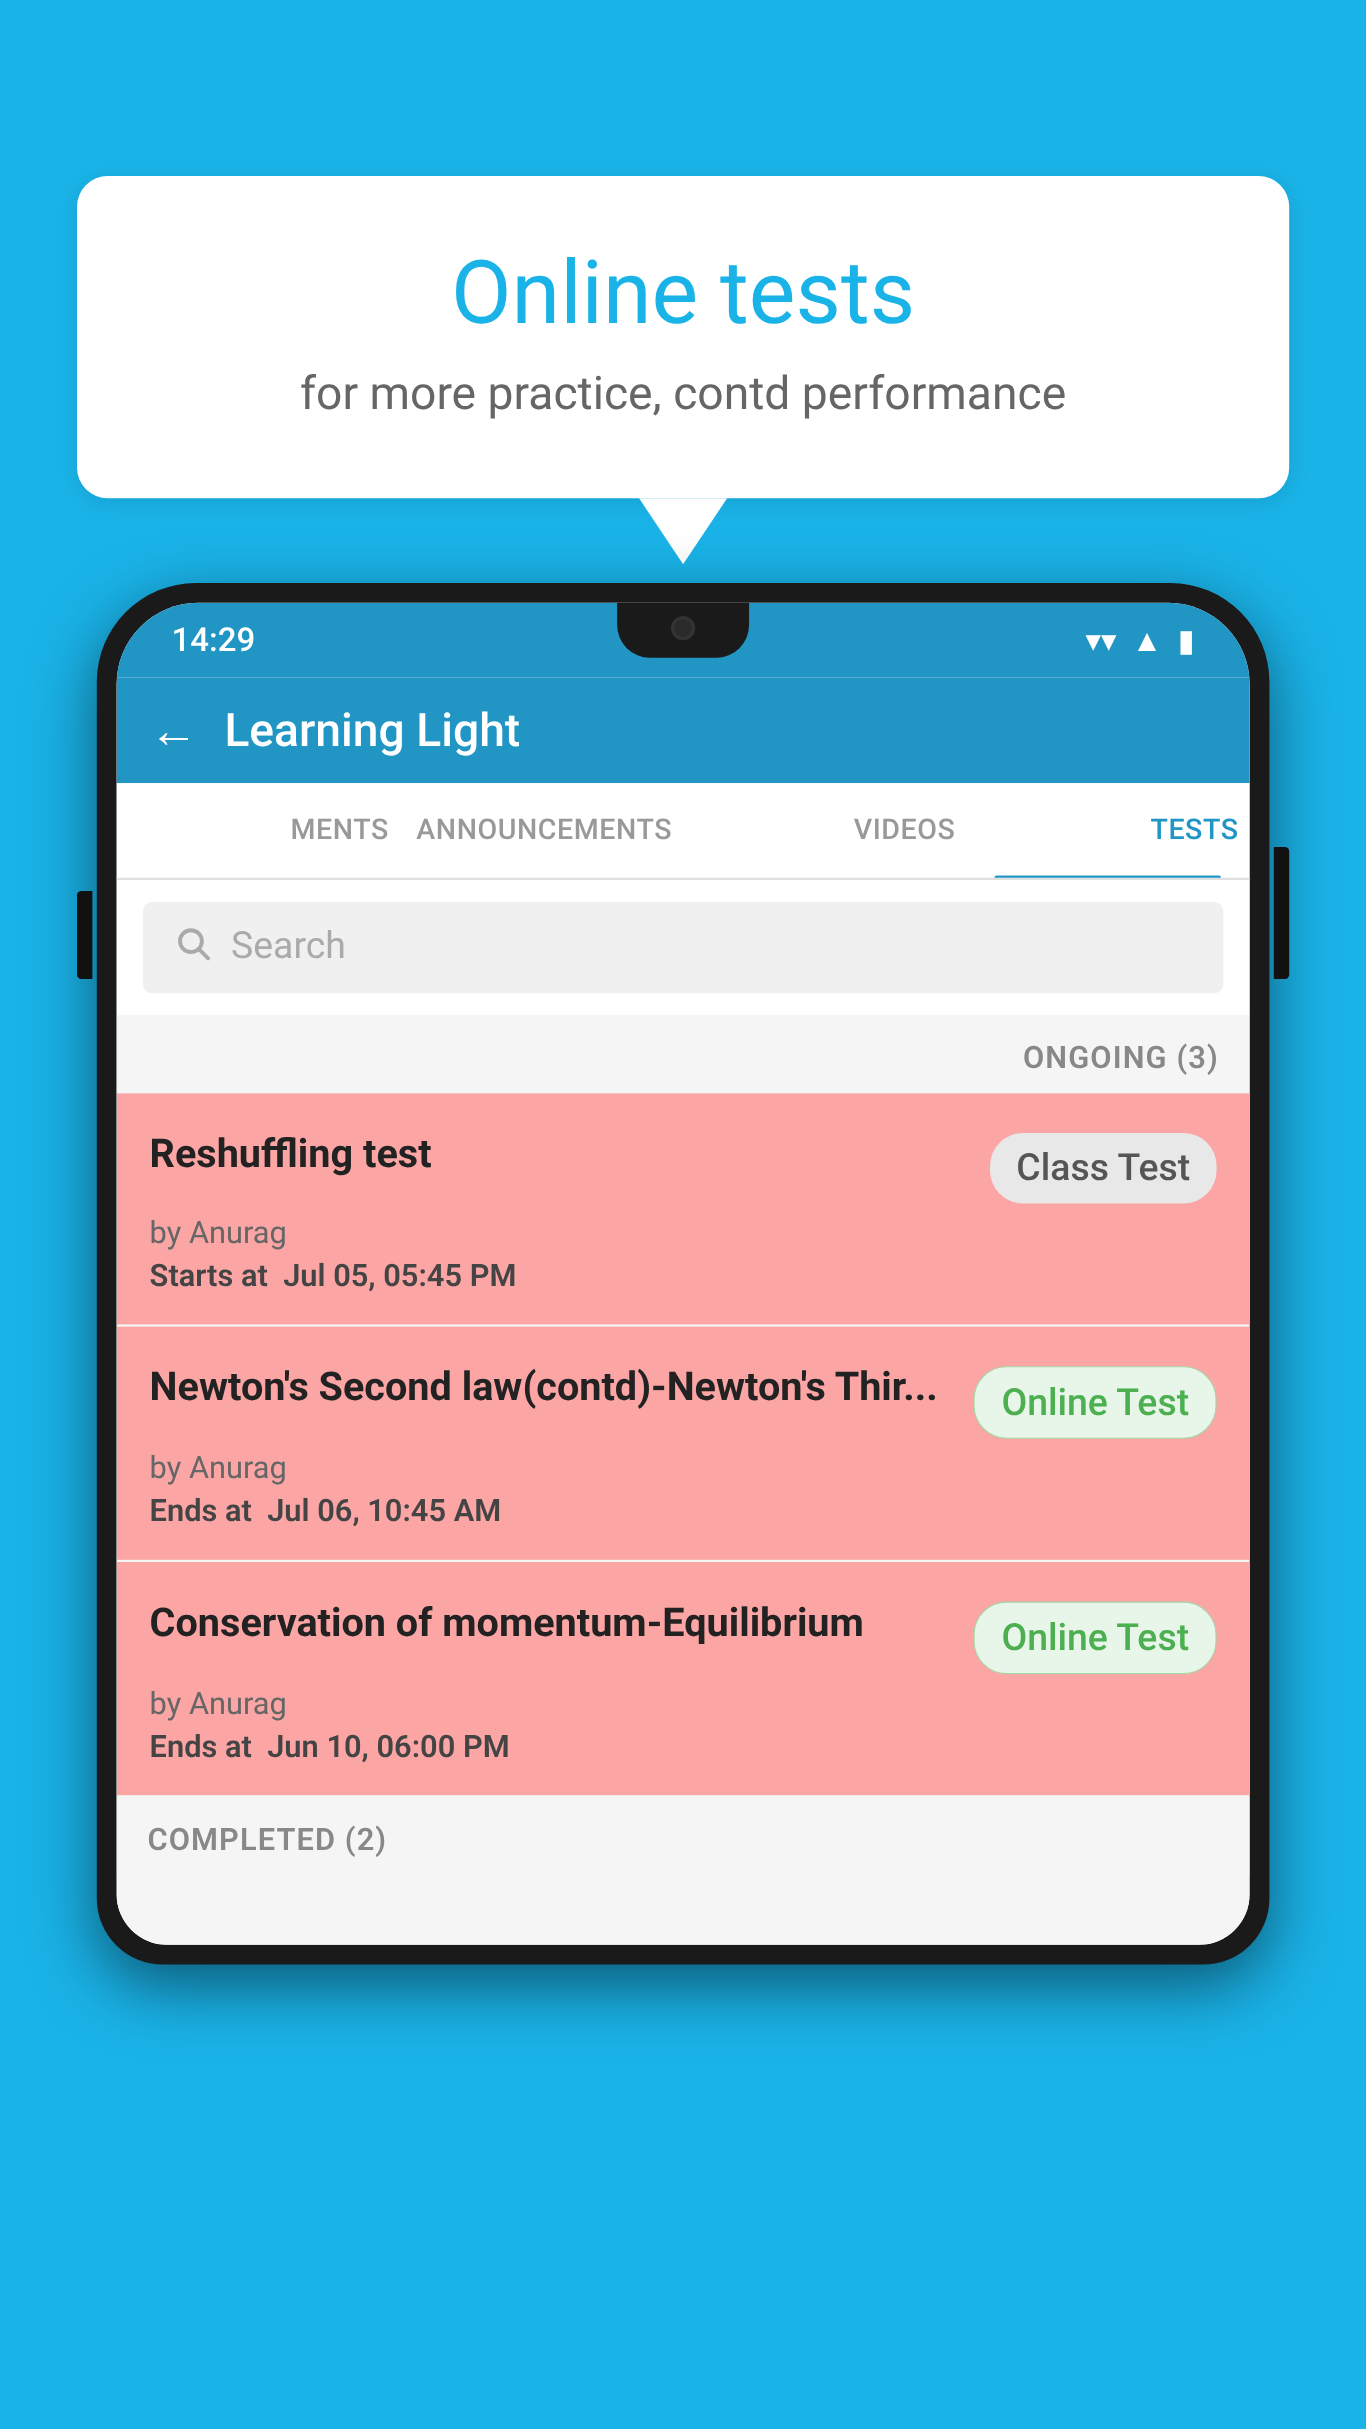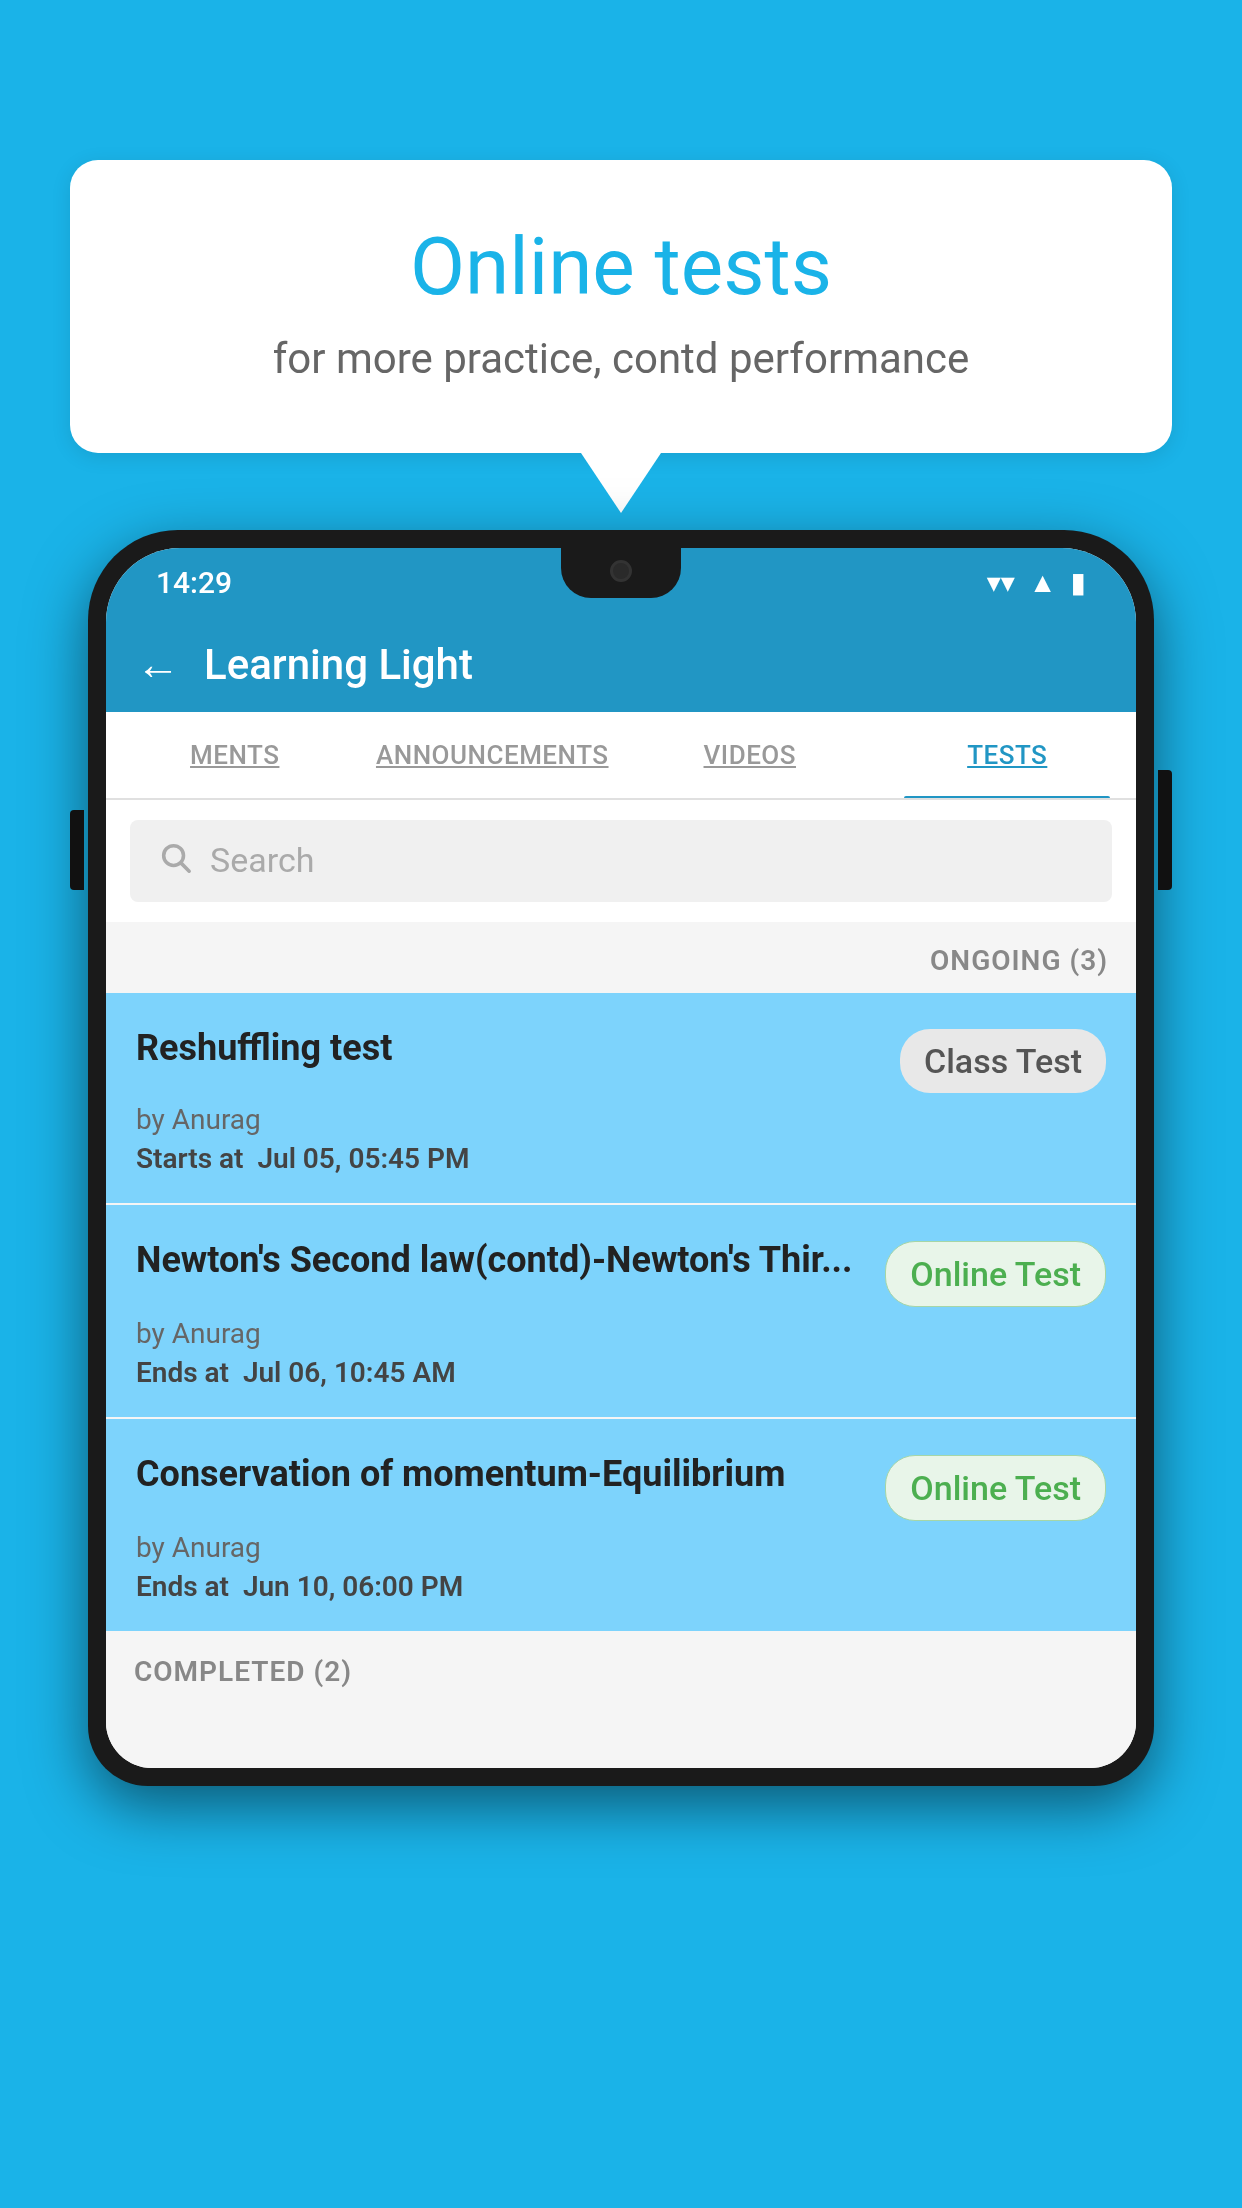--- a/index.html
+++ b/index.html
@@ -186,29 +186,28 @@
     .tabs-bar {
       background: white;
       display: flex;
       border-bottom: 2px solid #e0e0e0;
       flex-shrink: 0;
       overflow: hidden;
     }
 
     .tab-item {
       flex: 1;
-      text-align: center;
+      text-align: right;
       padding: 28px 10px;
       font-size: 26px;
       color: #999;
       font-weight: 500;
       letter-spacing: 0.5px;
       cursor: pointer;
       position: relative;
-      text-decoration: underline;
     }
 
     .tab-item.active {
       color: #2196c4;
     }
 
     .tab-item.active::after {
       content: '';
       position: absolute;
       bottom: -2px;
@@ -260,21 +259,21 @@
       font-size: 28px;
       color: #888;
       font-weight: 600;
       letter-spacing: 1px;
       background: #f5f5f5;
       text-align: right;
     }
 
     
     .test-card {
-      background: #7dd3fc;
+      background: #fca5a5;
       margin-bottom: 2px;
       padding: 32px 30px 28px;
       display: flex;
       flex-direction: column;
       position: relative;
     }
 
     .test-card-header {
       display: flex;
       justify-content: space-between;

